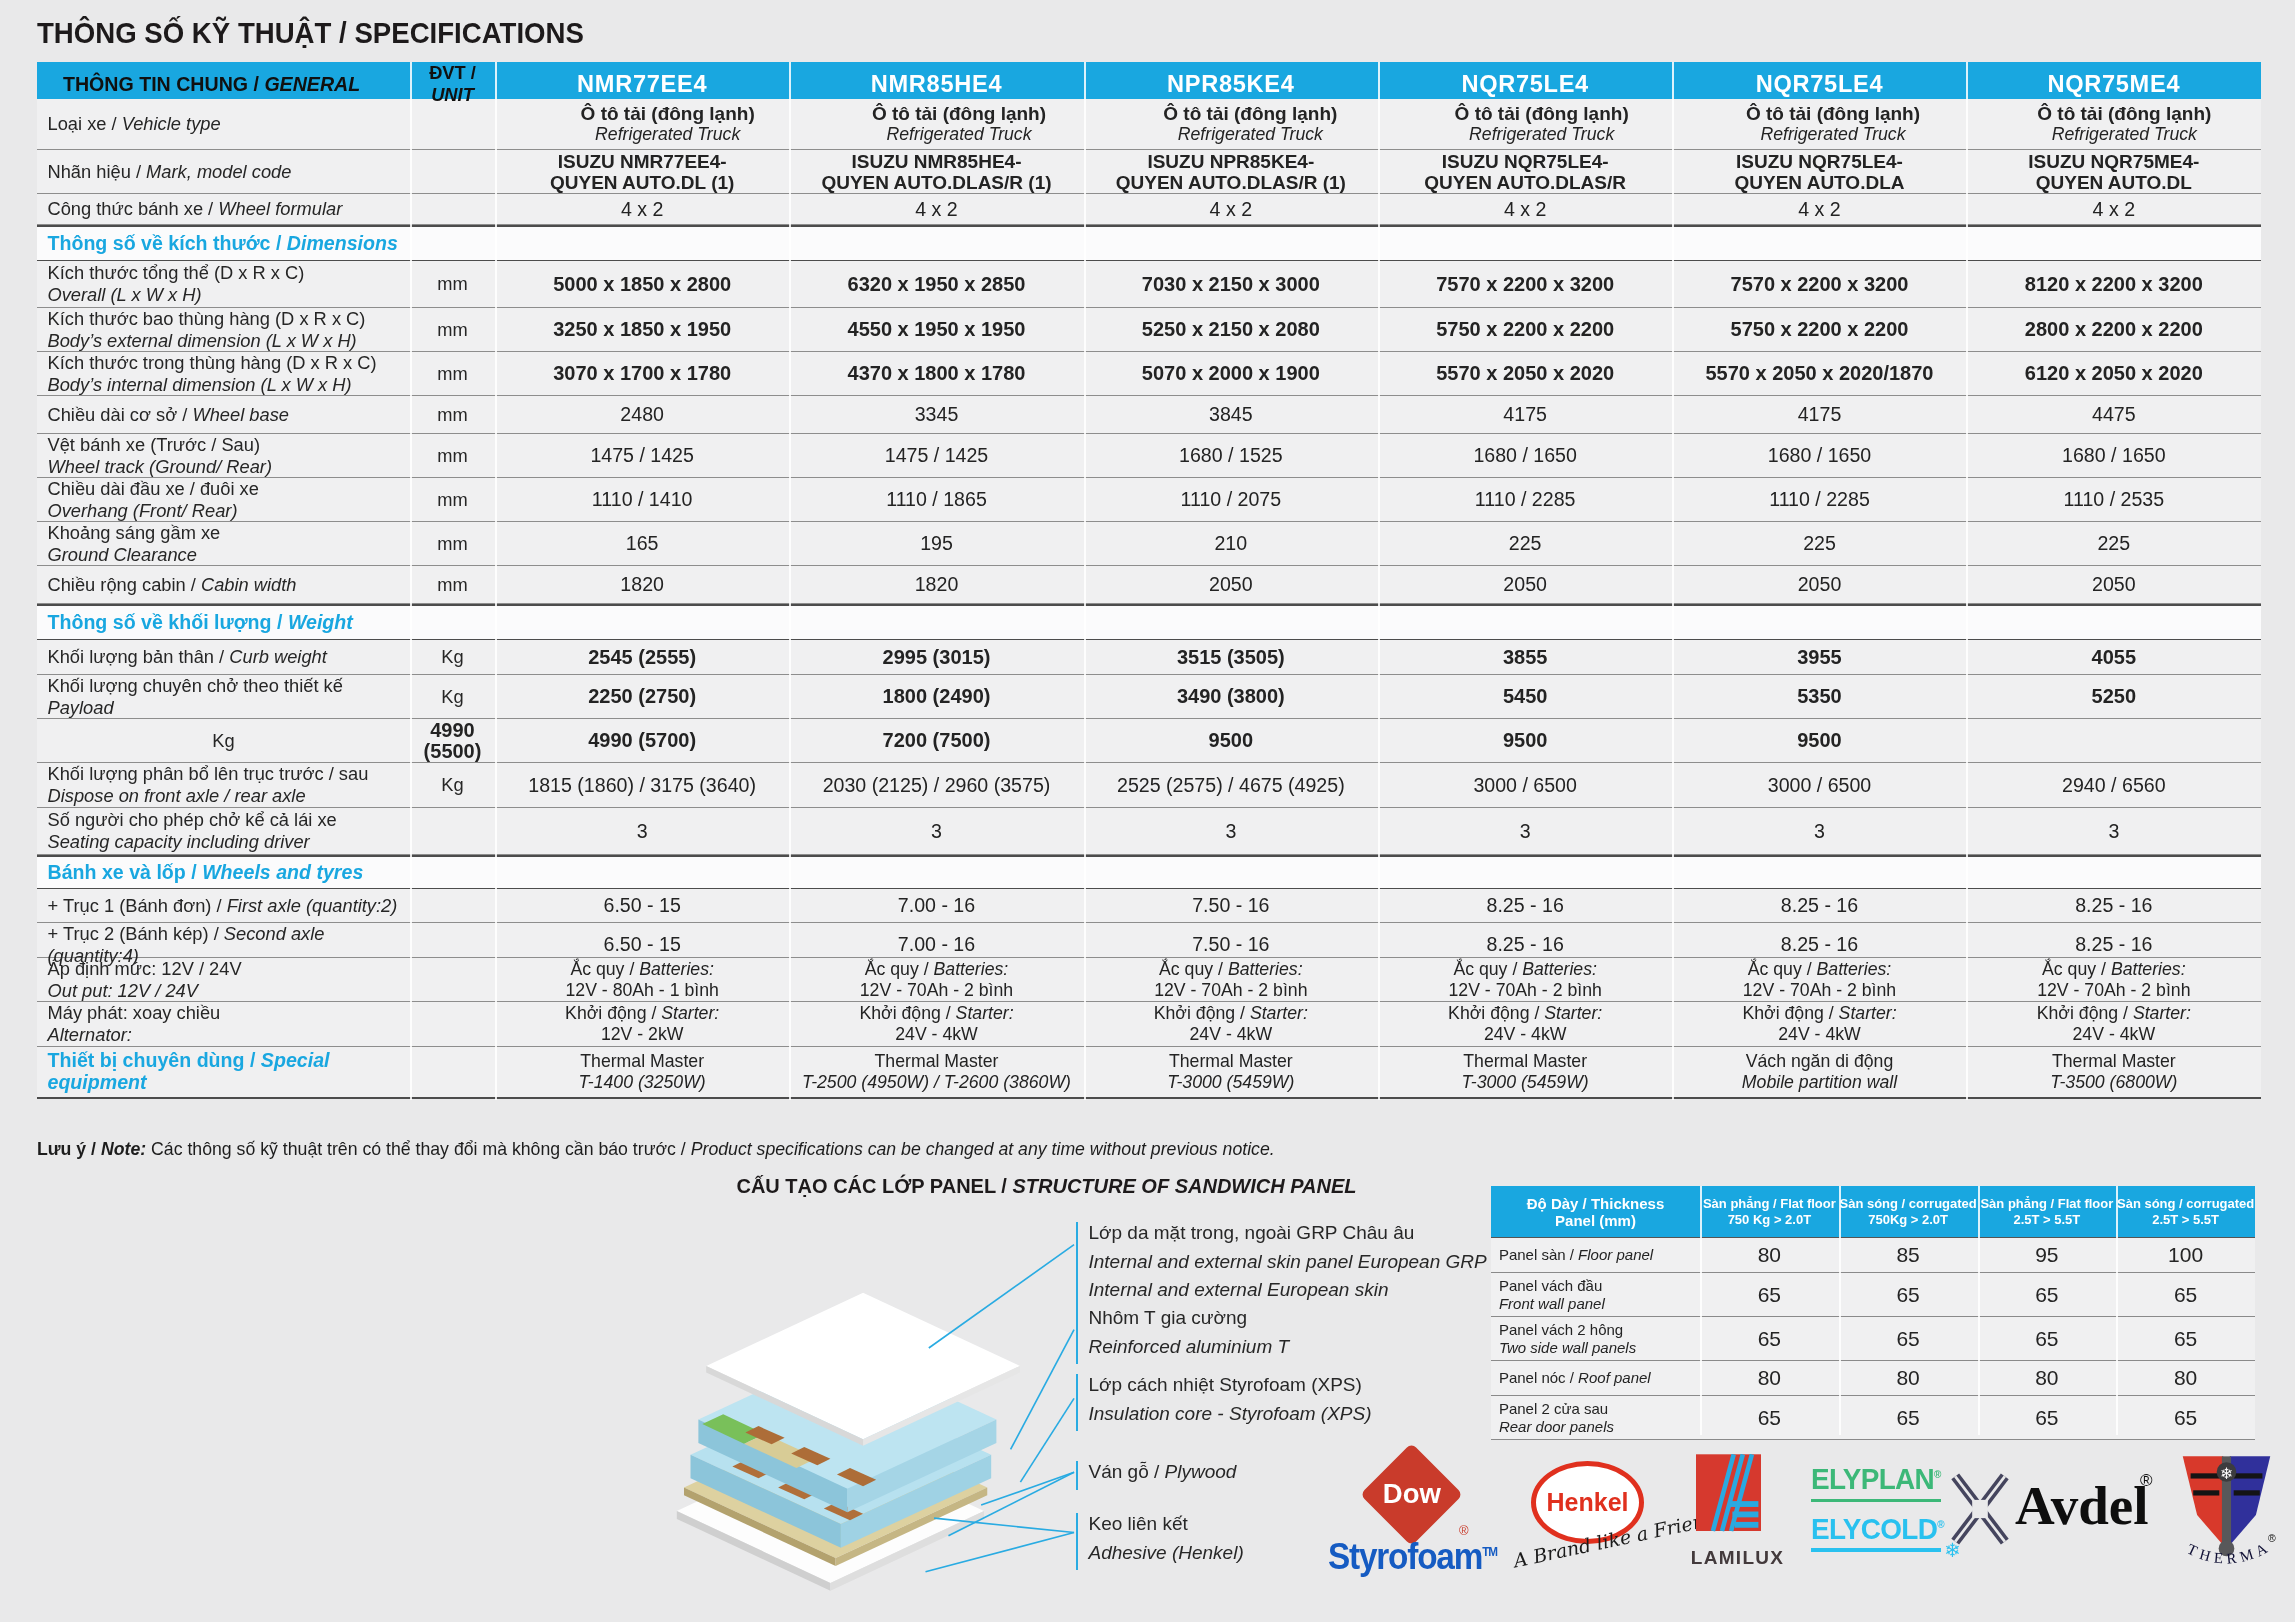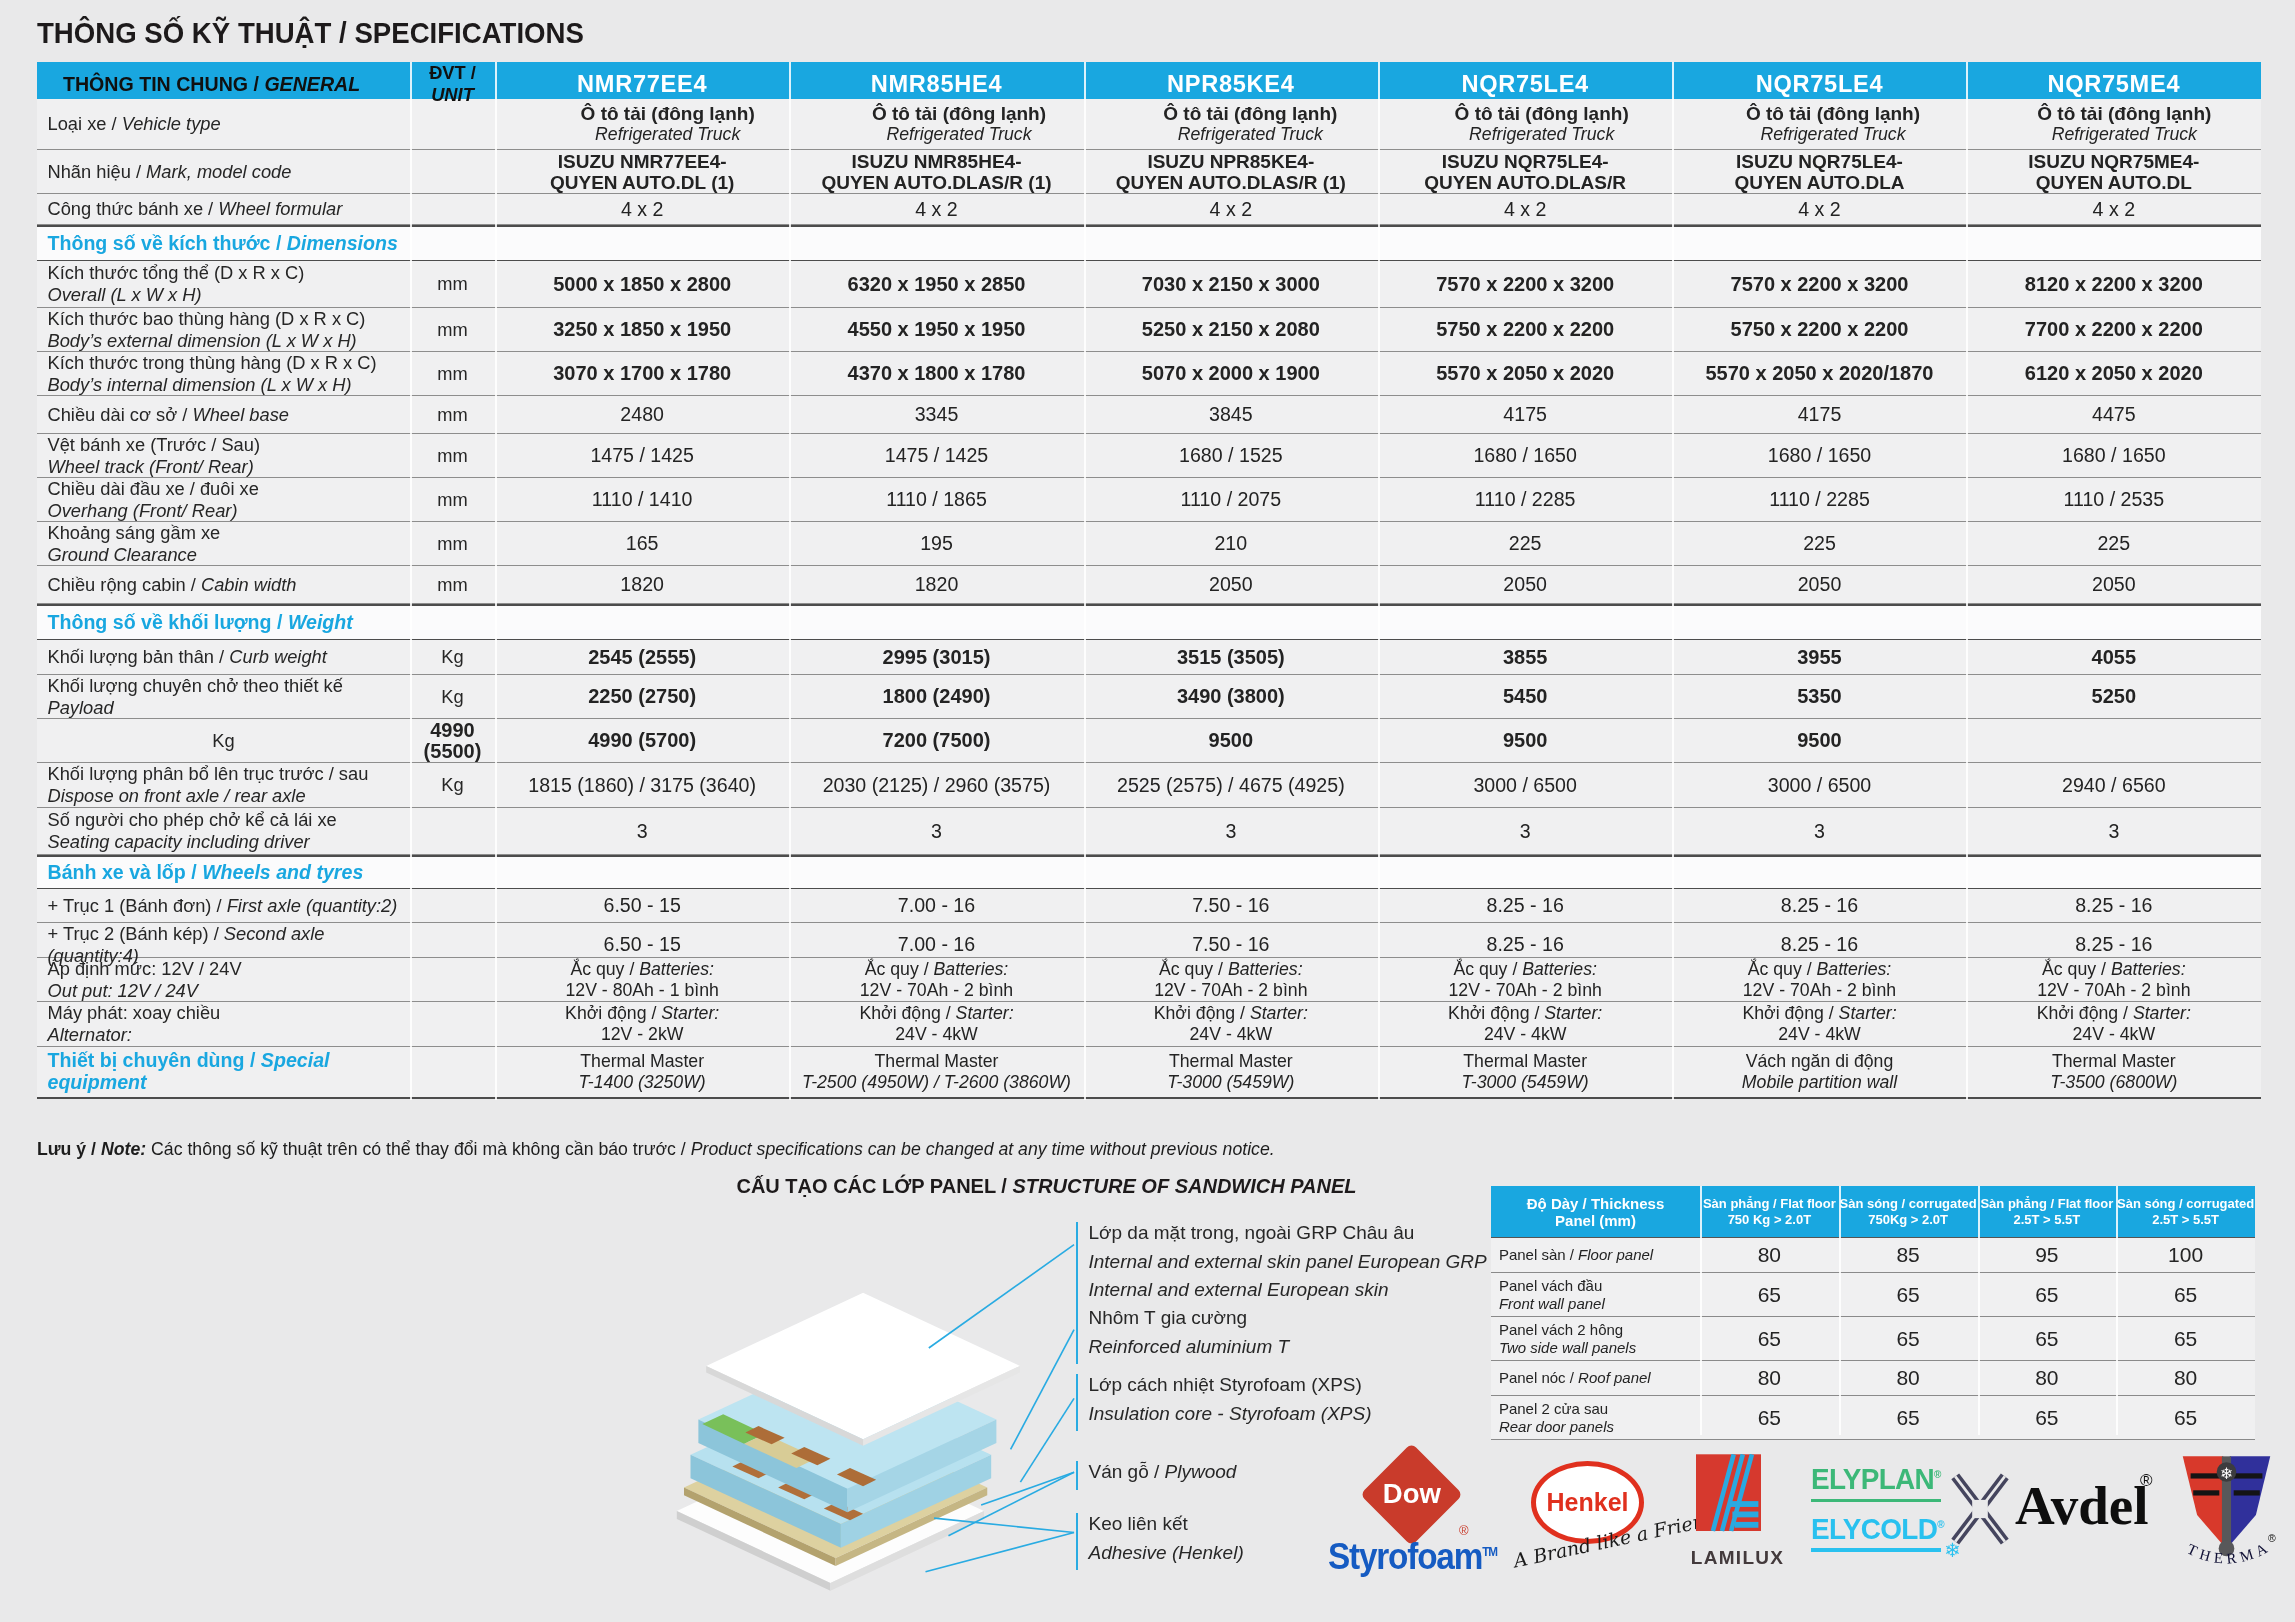--- a/index.html
+++ b/index.html
@@ -214,21 +214,21 @@
         <div class="cell val">
           <div class="vl single b">5250 x 2150 x 2080</div>
         </div>
         <div class="cell val">
           <div class="vl single b">5750 x 2200 x 2200</div>
         </div>
         <div class="cell val">
           <div class="vl single b">5750 x 2200 x 2200</div>
         </div>
         <div class="cell val">
-          <div class="vl single b">7700 x 2200 x 2200</div>
+          <div class="vl single b">2800 x 2200 x 2200</div>
         </div>
       </div>
       <div class="srow data" style="height: 43px;">
         <div class="cell label">
           <div class="l1">Kích thước trong thùng hàng (D x R x C)</div>
           <div class="l2">Body’s internal dimension (L x W x H)</div>
         </div>
         <div class="cell unitc">mm</div>
         <div class="cell val">
           <div class="vl single b">3070 x 1700 x 1780</div>
@@ -269,21 +269,21 @@
         <div class="cell val">
           <div class="vl single">4175</div>
         </div>
         <div class="cell val">
           <div class="vl single">4475</div>
         </div>
       </div>
       <div class="srow data" style="height: 43px;">
         <div class="cell label">
           <div class="l1">Vệt bánh xe (Trước / Sau)</div>
-          <div class="l2">Wheel track (Front/ Rear)</div>
+          <div class="l2">Wheel track (Ground/ Rear)</div>
         </div>
         <div class="cell unitc">mm</div>
         <div class="cell val">
           <div class="vl single">1475 / 1425</div>
         </div>
         <div class="cell val">
           <div class="vl single">1475 / 1425</div>
         </div>
         <div class="cell val">
           <div class="vl single">1680 / 1525</div>

